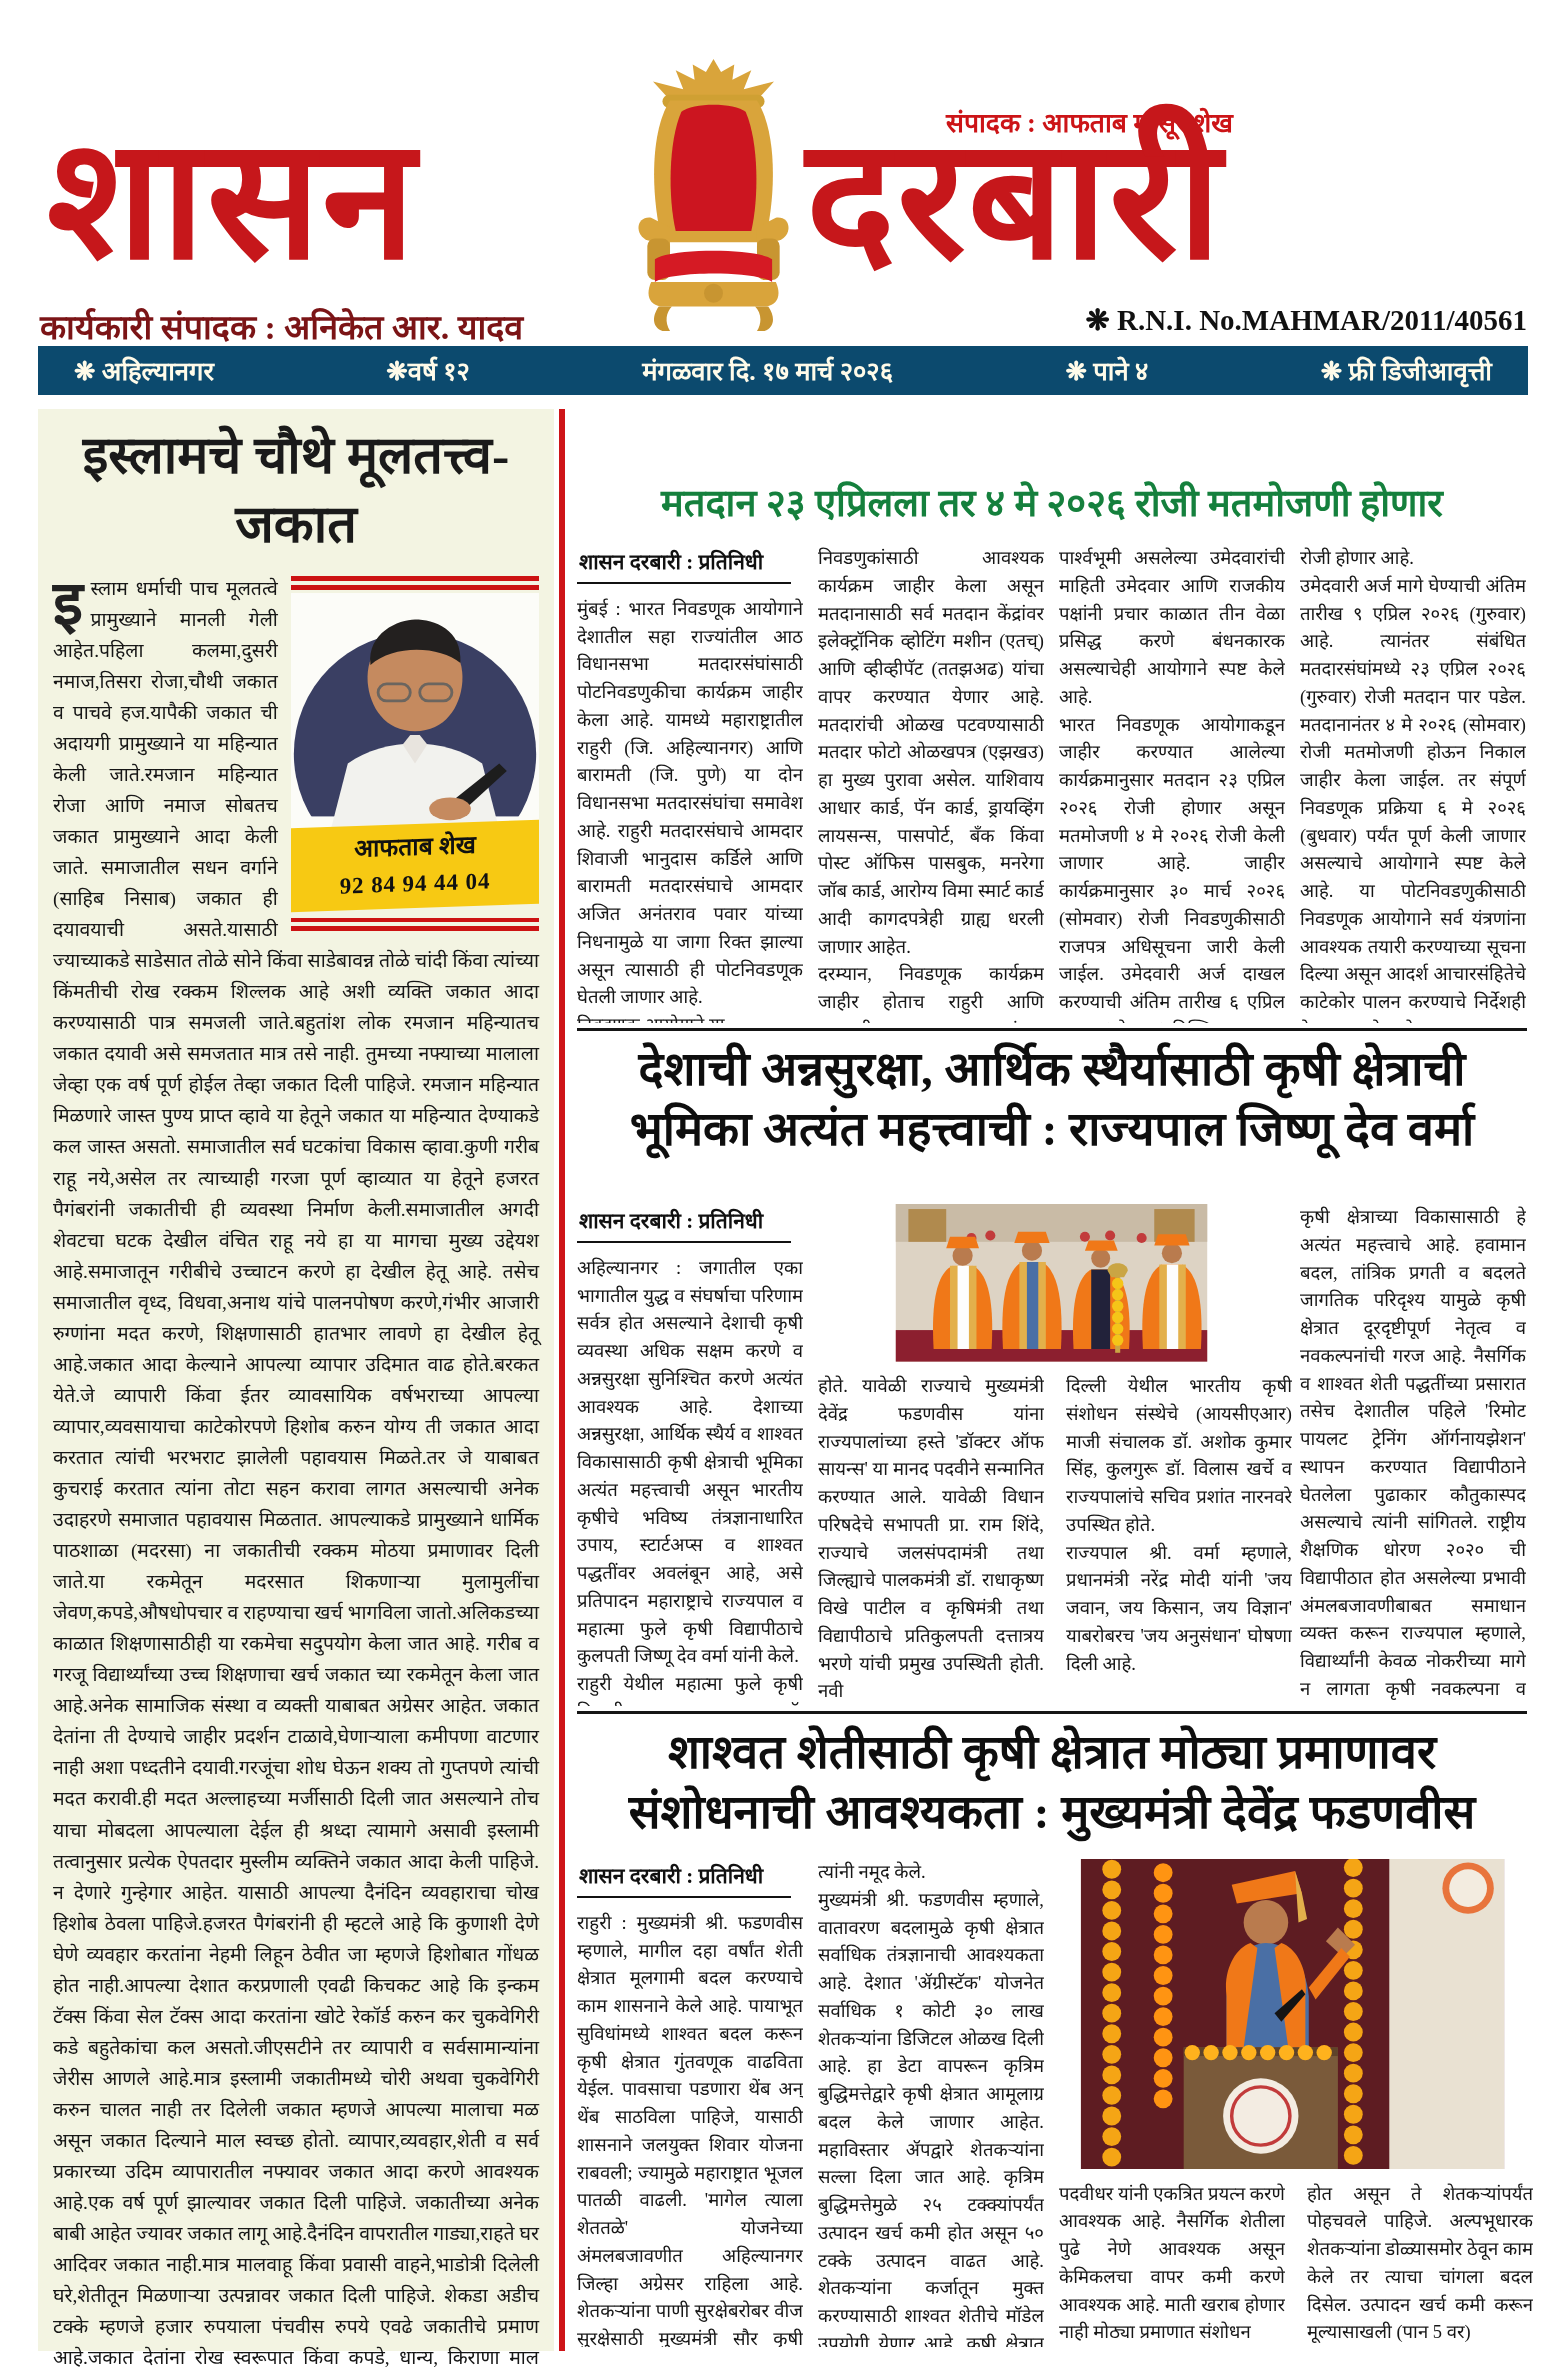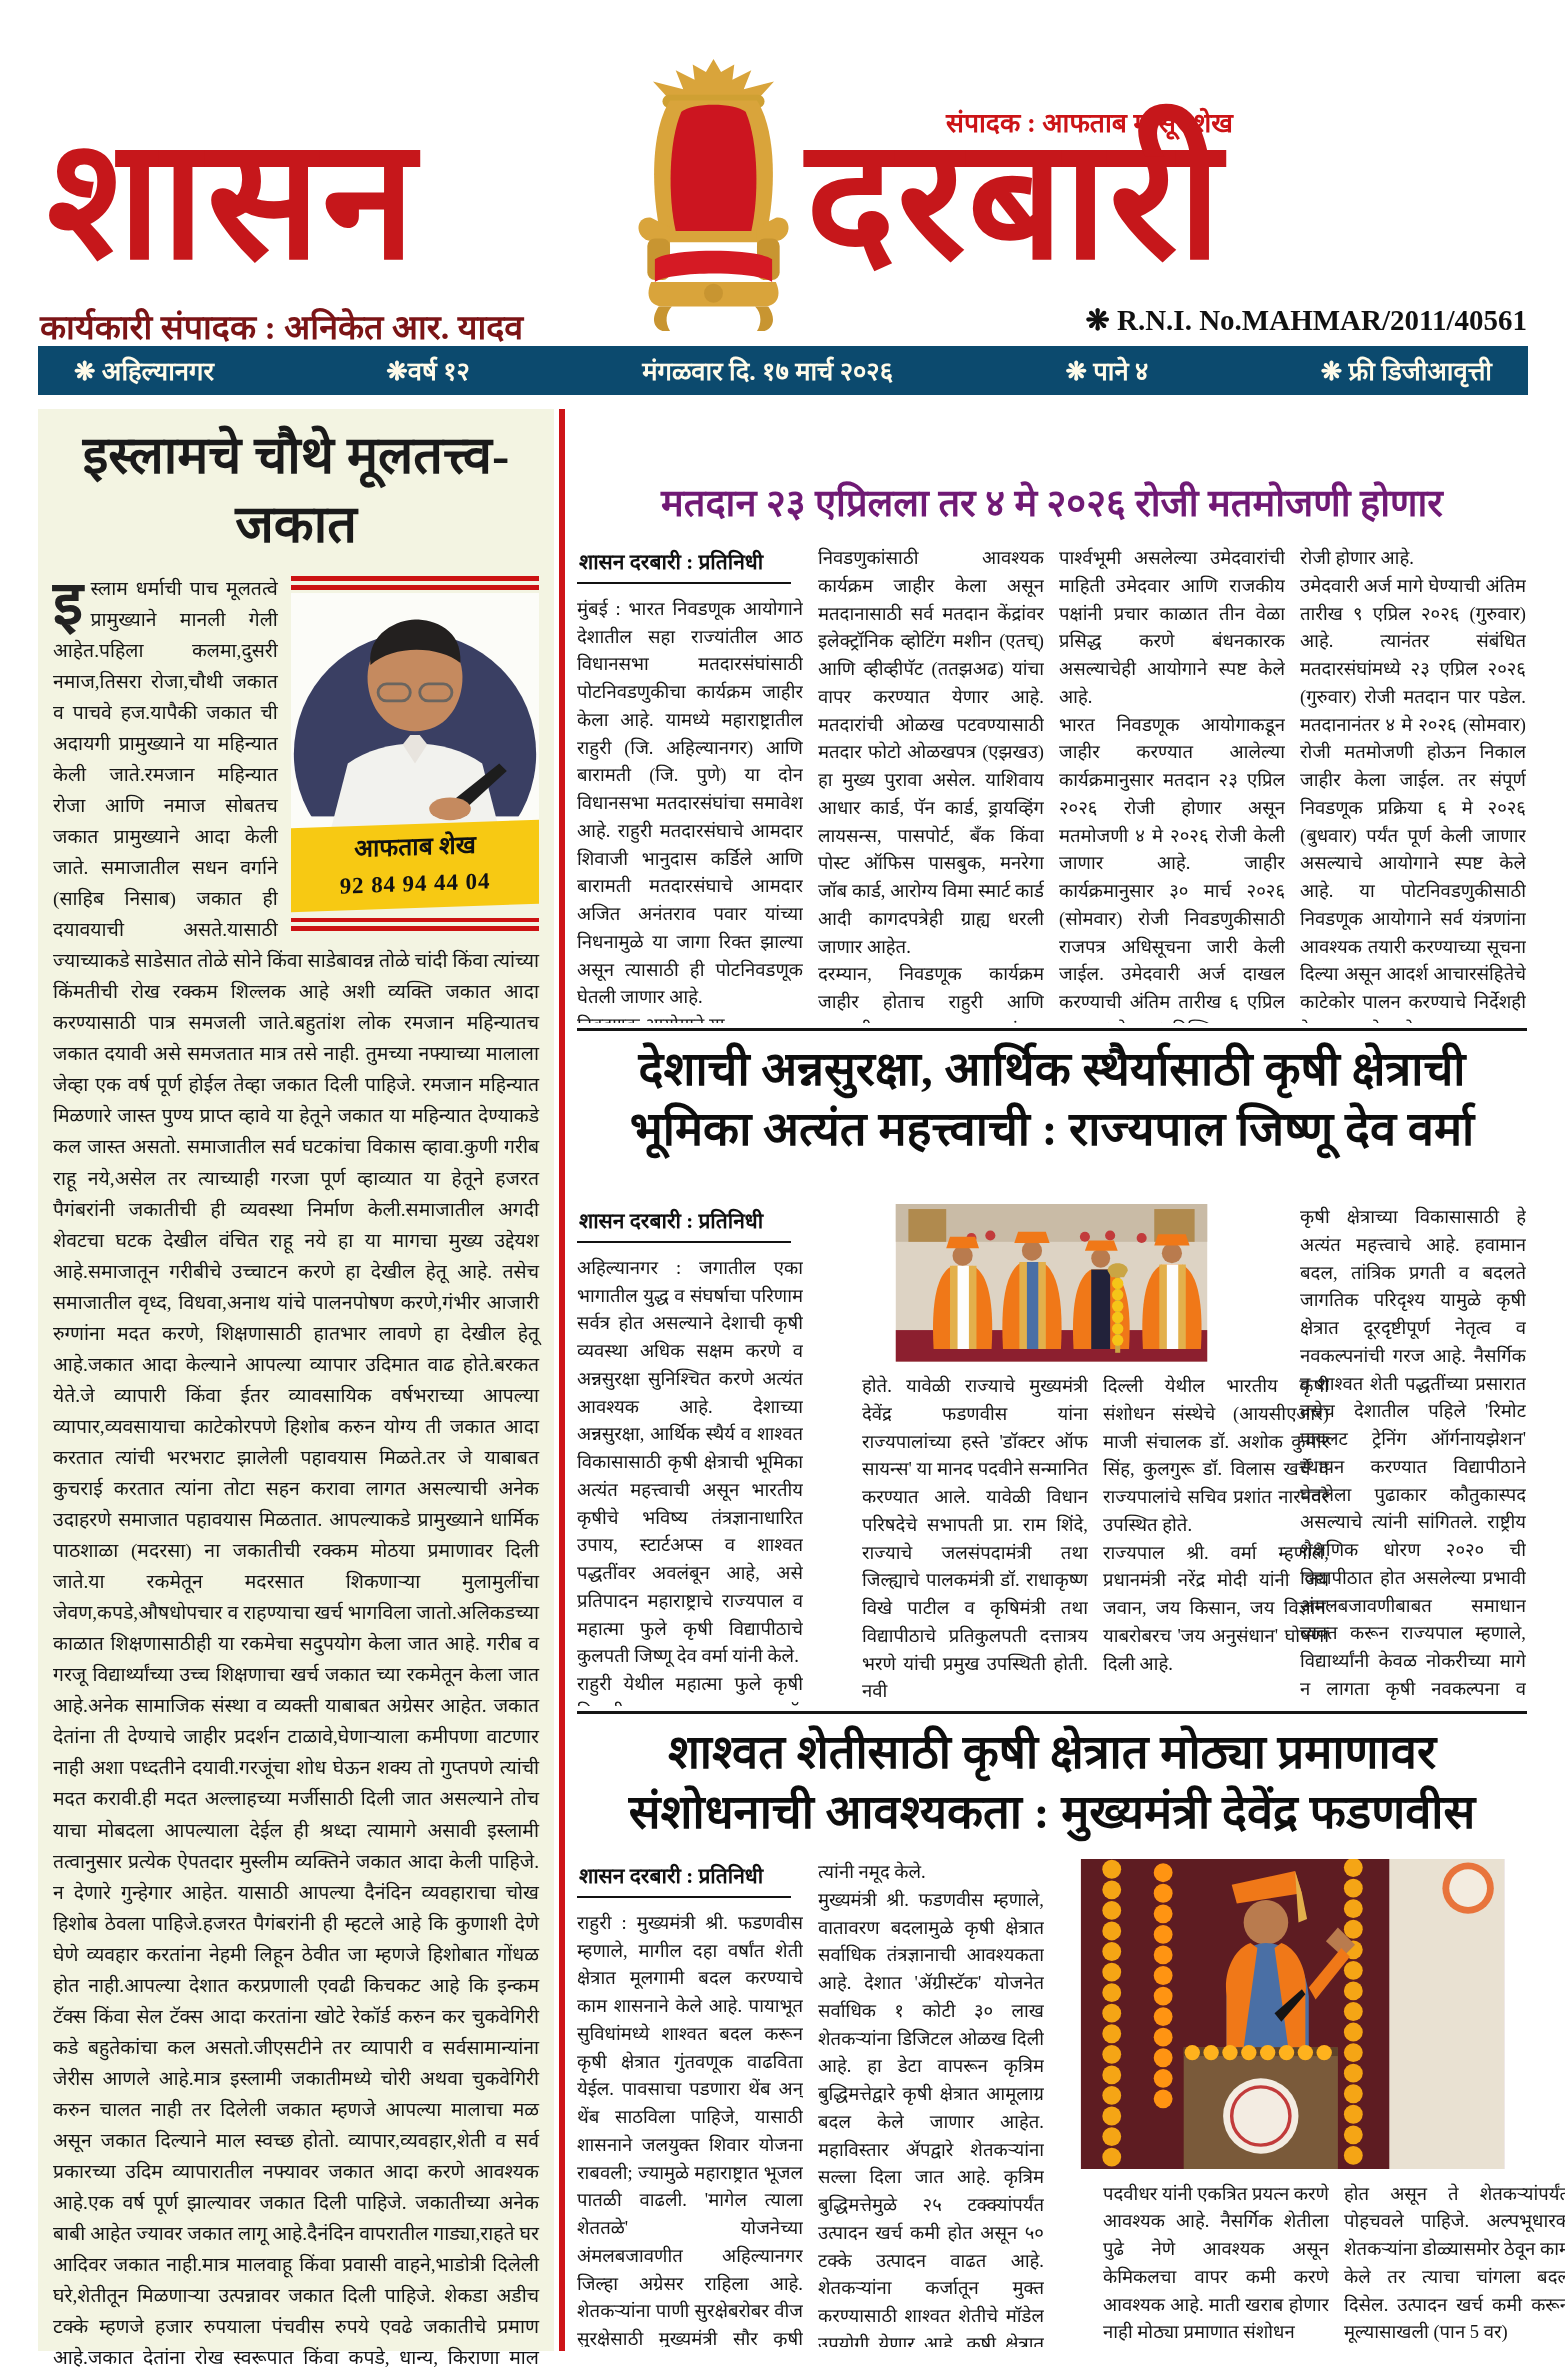--- a/index.html
+++ b/index.html
@@ -28,28 +28,28 @@
   .redline{height:4.7px;background:#cc1212;margin-bottom:3.8px;}
   .la-photo{display:block;width:248px;height:284px;background:#fdfdfb;}
   .la-caption{background:#f7c913;text-align:center;padding:2.8px 3.8px 4.7px;transform:skewY(-2deg);margin-top:-53px;position:relative;}
   .la-caption .nm{font-size:24.6px;font-weight:bold;color:#111;}
   .la-caption .ph{font-size:23px;font-weight:bold;color:#111;letter-spacing:0.9px;}
   .la-caption-gap{height:9.5px;}
   .dropcap{float:left;font-size:61px;line-height:0.85;font-weight:bold;padding:5.7px 7.6px 0 0;color:#222;}
   
   .a-head{position:absolute;left:577px;width:950px;text-align:center;font-weight:bold;color:#0e0e0e;
           font-size:44px;line-height:1.28;}
-  .a-sub{position:absolute;left:577px;width:950px;text-align:center;font-weight:bold;color:#701a75;font-size:38px;}
+  .a-sub{position:absolute;left:577px;width:950px;text-align:center;font-weight:bold;color:#15803d;font-size:38px;}
   .a-body{position:absolute;left:577px;width:950px;display:flex;gap:15px;}
   .col{width:226px;flex:0 0 226px;overflow:hidden;}
   .coltext{font-size:18.5px;line-height:1.5;text-align:justify;white-space:pre-line;color:#161616;}
   .byline{display:inline-block;font-size:21px;font-weight:bold;border-bottom:2.8px solid #111;
           padding:1.9px 28px 7.6px 1.9px;margin-bottom:11.4px;white-space:nowrap;}
   .midwrap{flex:0 0 467px;width:467px;display:flex;flex-direction:column;}
-  .midcols{display:flex;gap:15px;margin-top:11.4px;margin-left:44px;}
+  .midcols{display:flex;gap:22px;margin-top:11.4px;}
   .photo-frame{display:block;}
 </style>
 </head>
 <body>
 
 <div class="page">
 
   <div class="editor-line">संपादक  : आफताब मन्सूर शेख</div>
   <div class="mast-title mast-left">शासन</div>
   <svg class="throne" width="201" height="276" viewBox="0 0 212 292">

